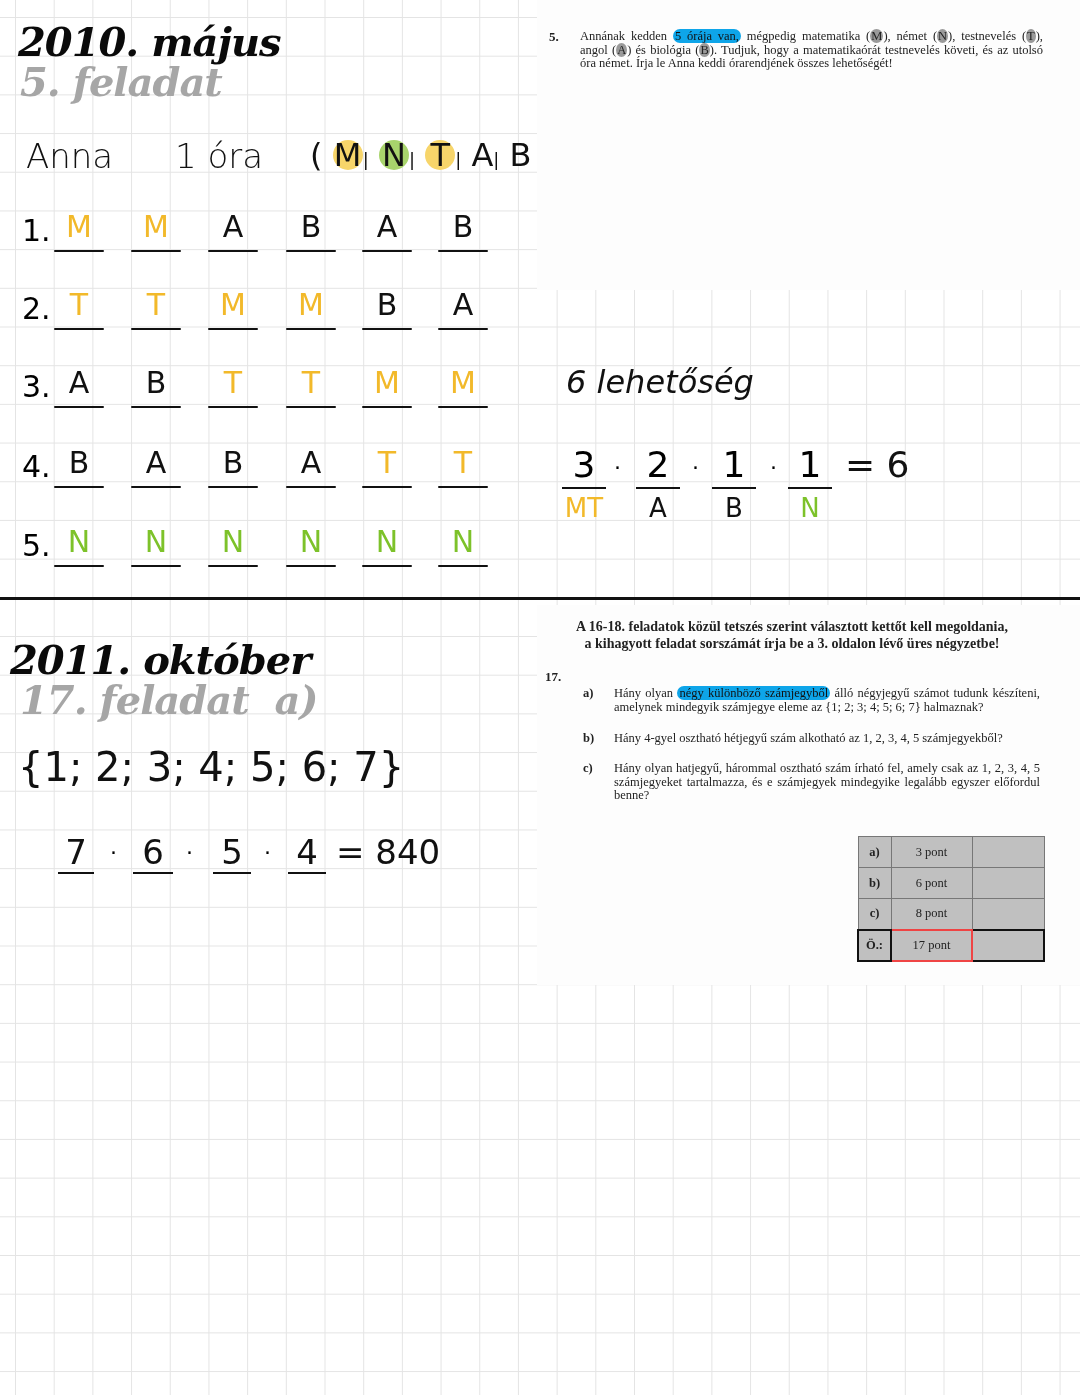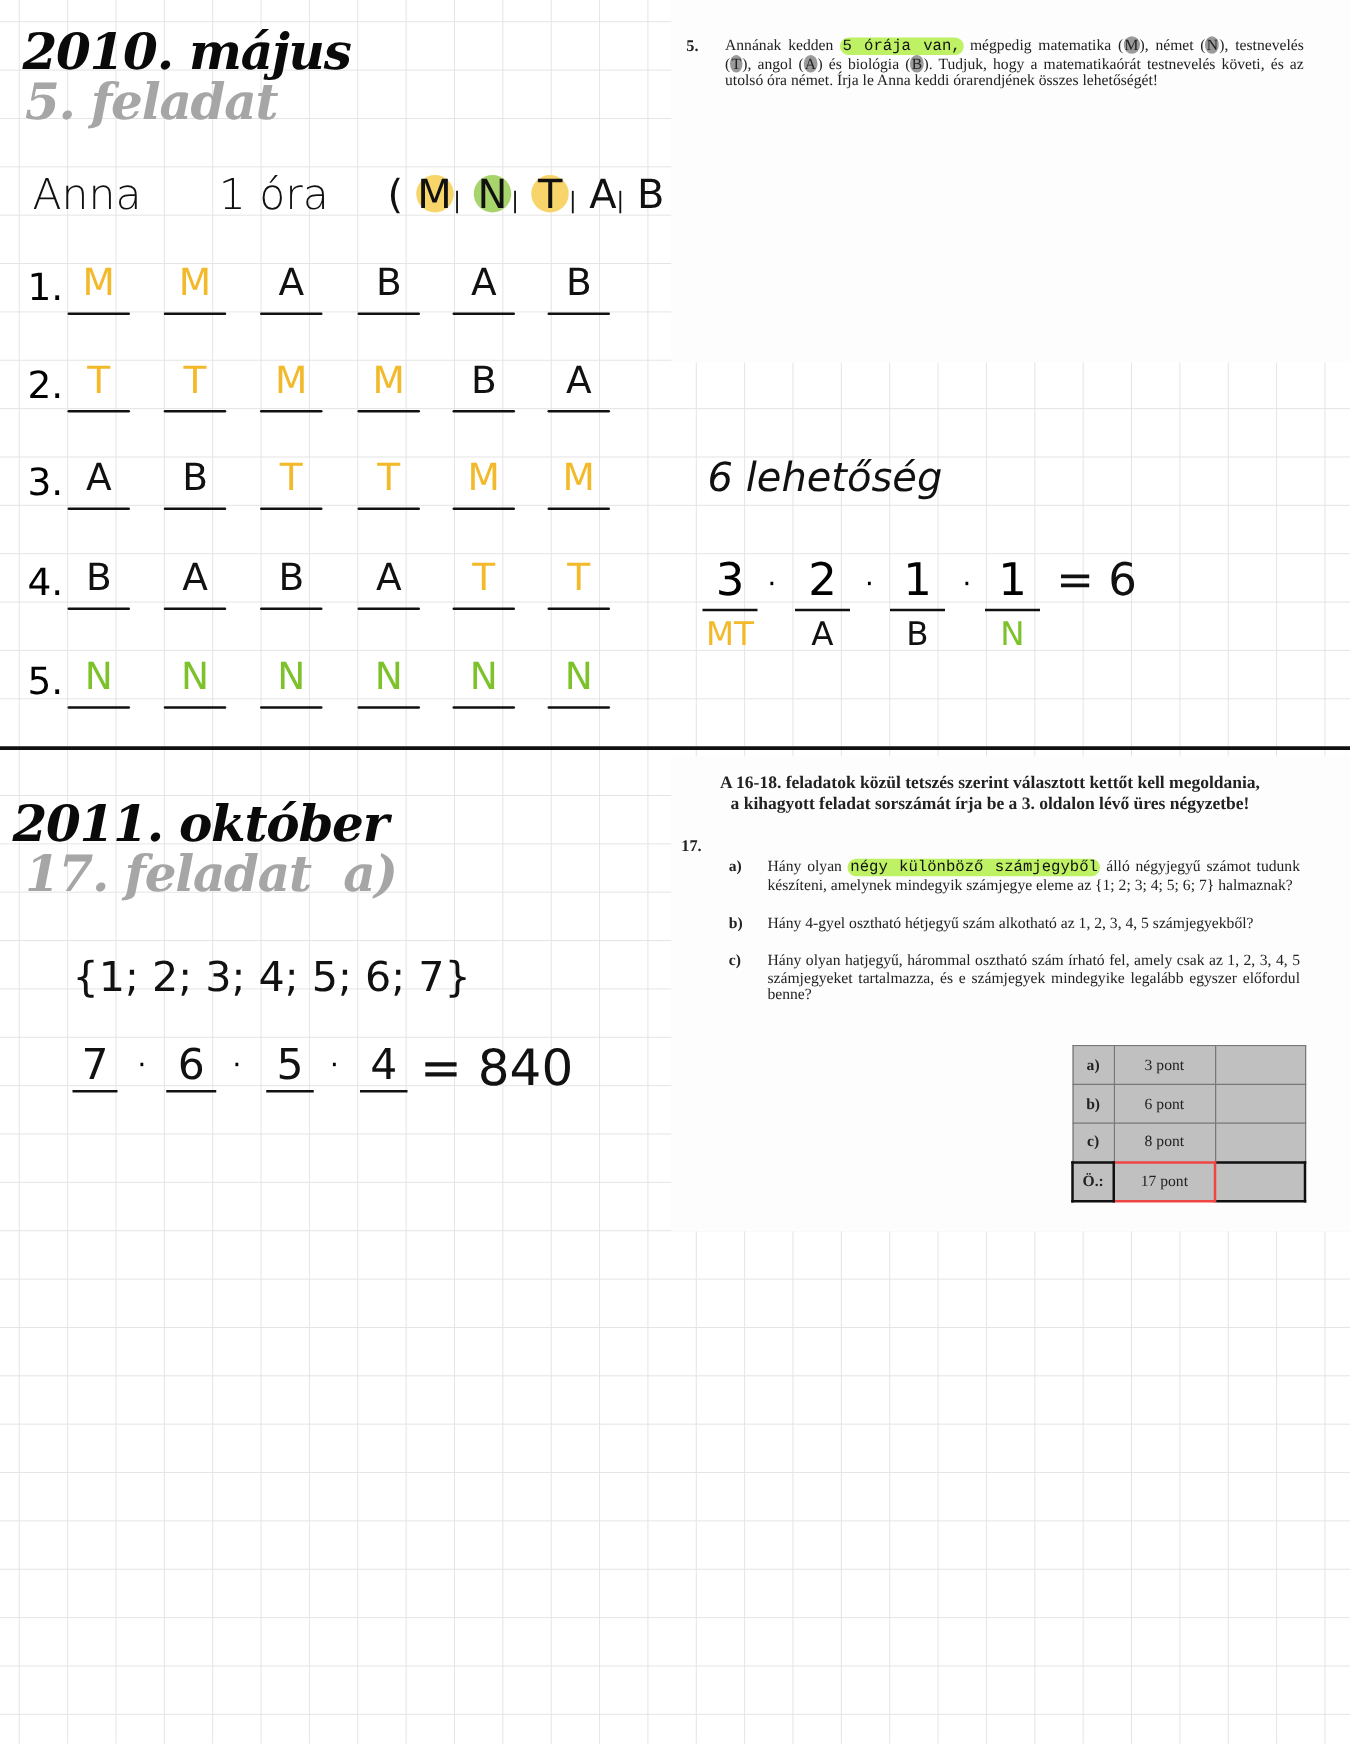--- a/index.html
+++ b/index.html
@@ -28,21 +28,21 @@
   .cell { position: absolute; top: 4px; width: 42px; text-align: center; font-size: 30px; }
   .cell::after { content: ""; position: absolute; left: -4px; right: -4px; bottom: -8px; height: 2px; background: #111; border-radius: 1px; }
   .c-yellow { color: #f2b92a; }
   .c-green { color: #7dc22a; }
   .c-black { color: #111; }
 
   .divider { position: absolute; left: 0; top: 597px; width: 1080px; height: 3px; background: #111; }
 
   .paper { position: absolute; background: #fdfdfd; }
   .exam { font-family: "Liberation Serif", serif; color: #222; font-size: 12.5px; line-height: 13.5px; }
-  .mark { background: #bef264; border-radius: 7px; padding: 0 2px; color: #111; font-family: Liberation Mono, monospace; }
+  .mark { background: #0ea5e9; border-radius: 7px; padding: 0 2px; color: #111; }
   .mark-circ { background: #9a9a9a; border-radius: 50%; padding: 0 1px; }
 
   table.pts { border-collapse: collapse; font-family: "Liberation Serif", serif; font-size: 12.5px; color: #222; }
   table.pts td { background: #c0c0c0; border: 1px solid #777; text-align: center; }
 
   .frac { position: absolute; text-align: center; width: 44px; font-size: 36px; }
   .frac .num { border-bottom: 2px solid #111; padding-bottom: 2px; }
   .frac .den { font-size: 26px; margin-top: 4px; }
   .dot { position: absolute; font-size: 22px; }
 </style>
@@ -152,31 +152,31 @@
     <span class="abs hand" style="left:845px; top:444px; font-size:36px;">= 6</span>
   </div>
 </div>
 
 <div class="divider"></div>
 
 <div>
   <div class="abs title-black" style="left:10px; top:636px;">2011. október</div>
   <div class="abs title-grey" style="left:20px; top:676px; white-space:pre;">17. feladat  a)</div>
 
-  <div class="abs hand" style="left:18px; top:762px; font-size:33px;margin-left:40px;">{1; 2; 3; 4; 5; 6; 7}</div>
+  <div class="abs hand" style="left:18px; top:744px; font-size:40px;">{1; 2; 3; 4; 5; 6; 7}</div>
 
   <div>
     <span class="abs hand" style="left:58px; top:832px; width:36px; text-align:center; font-size:34px; border-bottom:2px solid #111;">7</span>
     <span class="dot" style="left:110px; top:840px;">·</span>
     <span class="abs hand" style="left:133px; top:832px; width:40px; text-align:center; font-size:34px; border-bottom:2px solid #111;">6</span>
     <span class="dot" style="left:186px; top:840px;">·</span>
     <span class="abs hand" style="left:213px; top:832px; width:38px; text-align:center; font-size:34px; border-bottom:2px solid #111;">5</span>
     <span class="dot" style="left:264px; top:840px;">·</span>
     <span class="abs hand" style="left:288px; top:832px; width:38px; text-align:center; font-size:34px; border-bottom:2px solid #111;">4</span>
-    <span class="abs hand" style="left:336px; top:832px; font-size:40px;">= 840</span>
+    <span class="abs hand" style="left:336px; top:832px; font-size:34px;">= 840</span>
   </div>
 
   <div class="paper" style="left:537px; top:605px; width:543px; height:380px;">
     <div class="abs exam" style="left:0; top:13px; width:510px; text-align:center; font-weight:bold; font-size:14px; line-height:17px;">
       <div>A 16-18. feladatok közül tetszés szerint választott kettőt kell megoldania,</div>
       <div>a kihagyott feladat sorszámát írja be a 3. oldalon lévő üres négyzetbe!</div>
     </div>
     <div class="abs exam" style="left:8px; top:65px; font-weight:bold; font-size:13px;">17.</div>
 
     <div class="abs exam" style="left:46px; top:82px; font-weight:bold;">a)</div>

